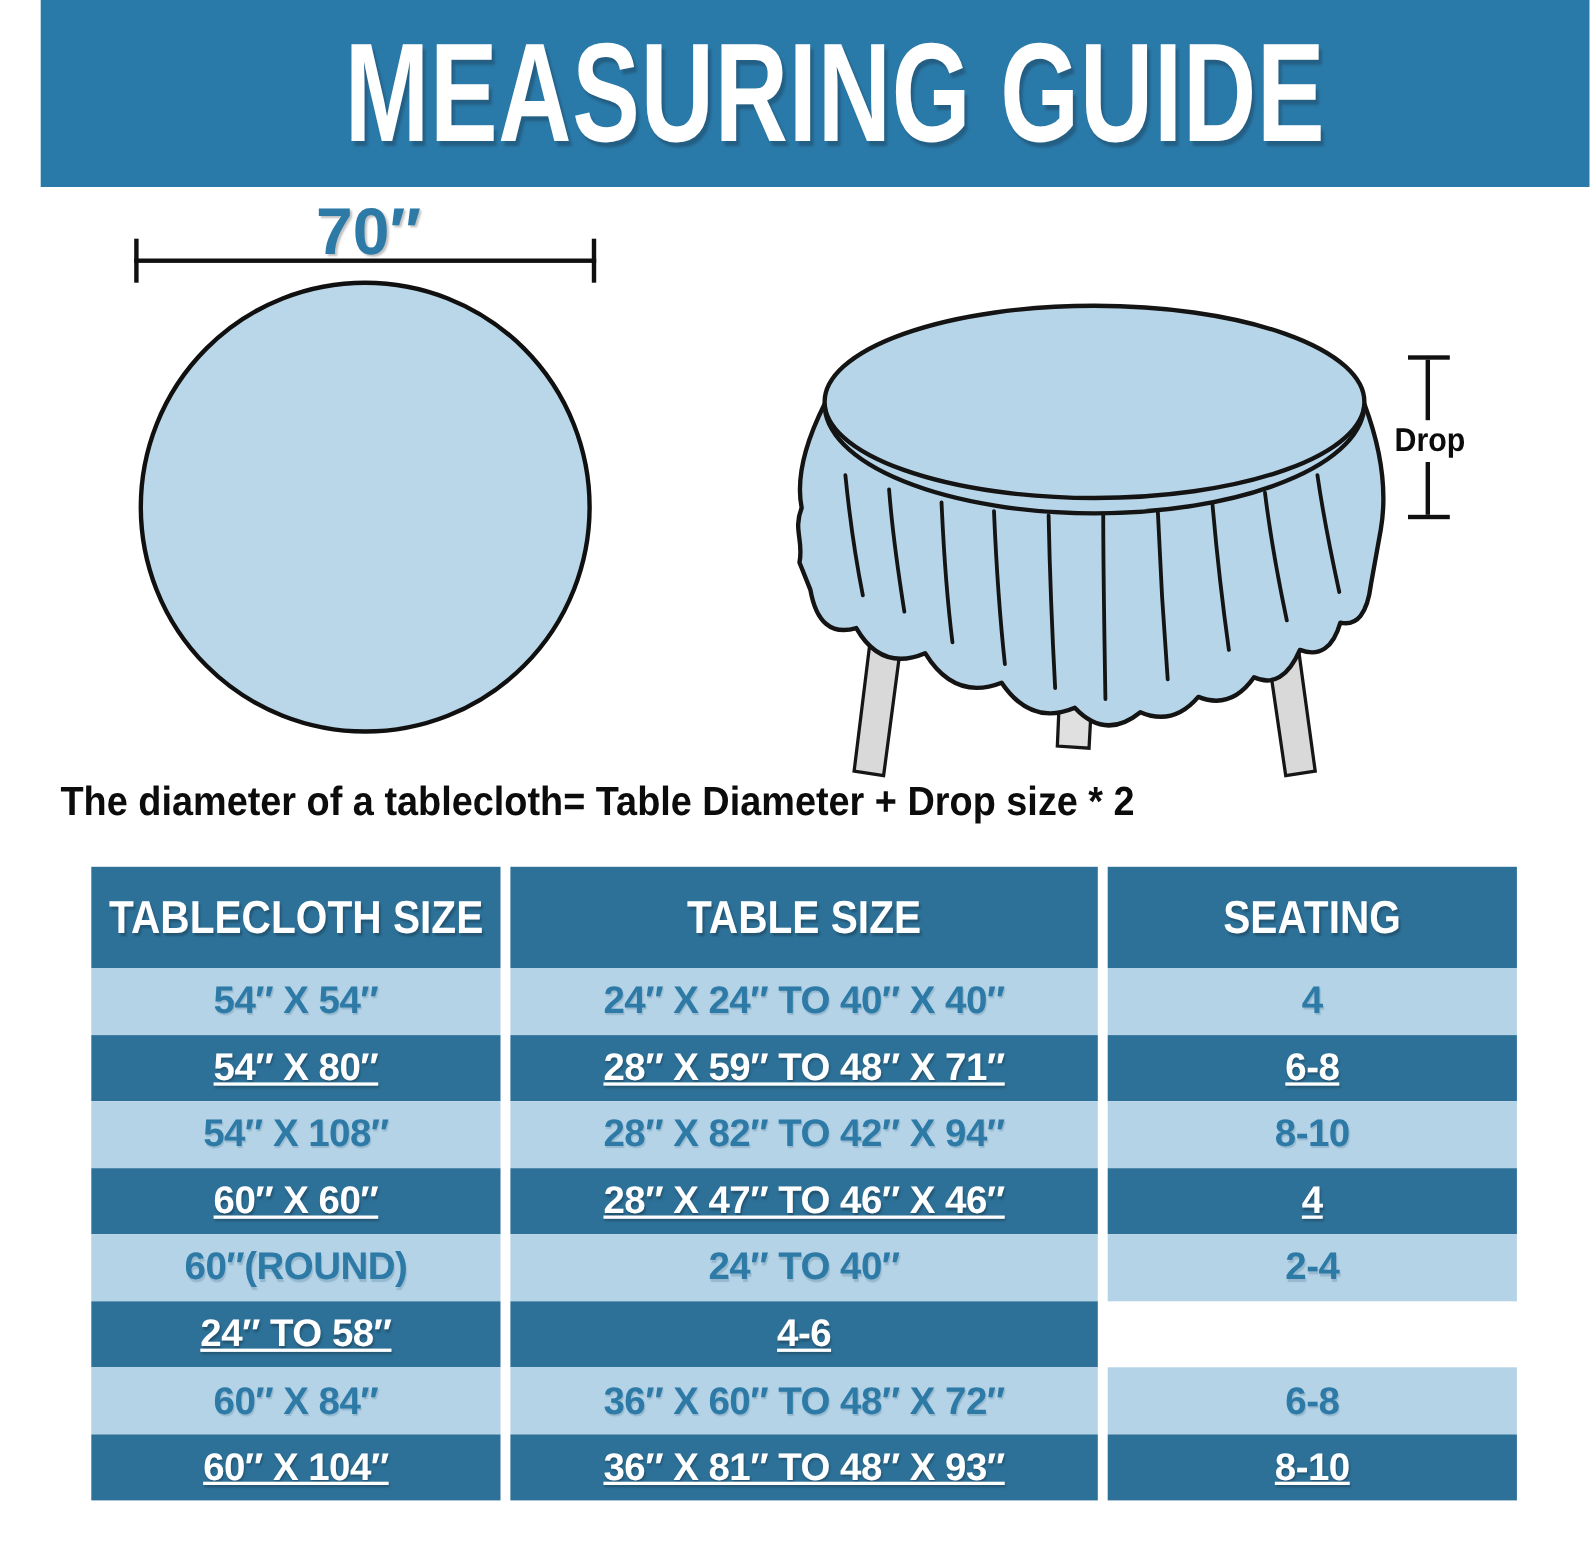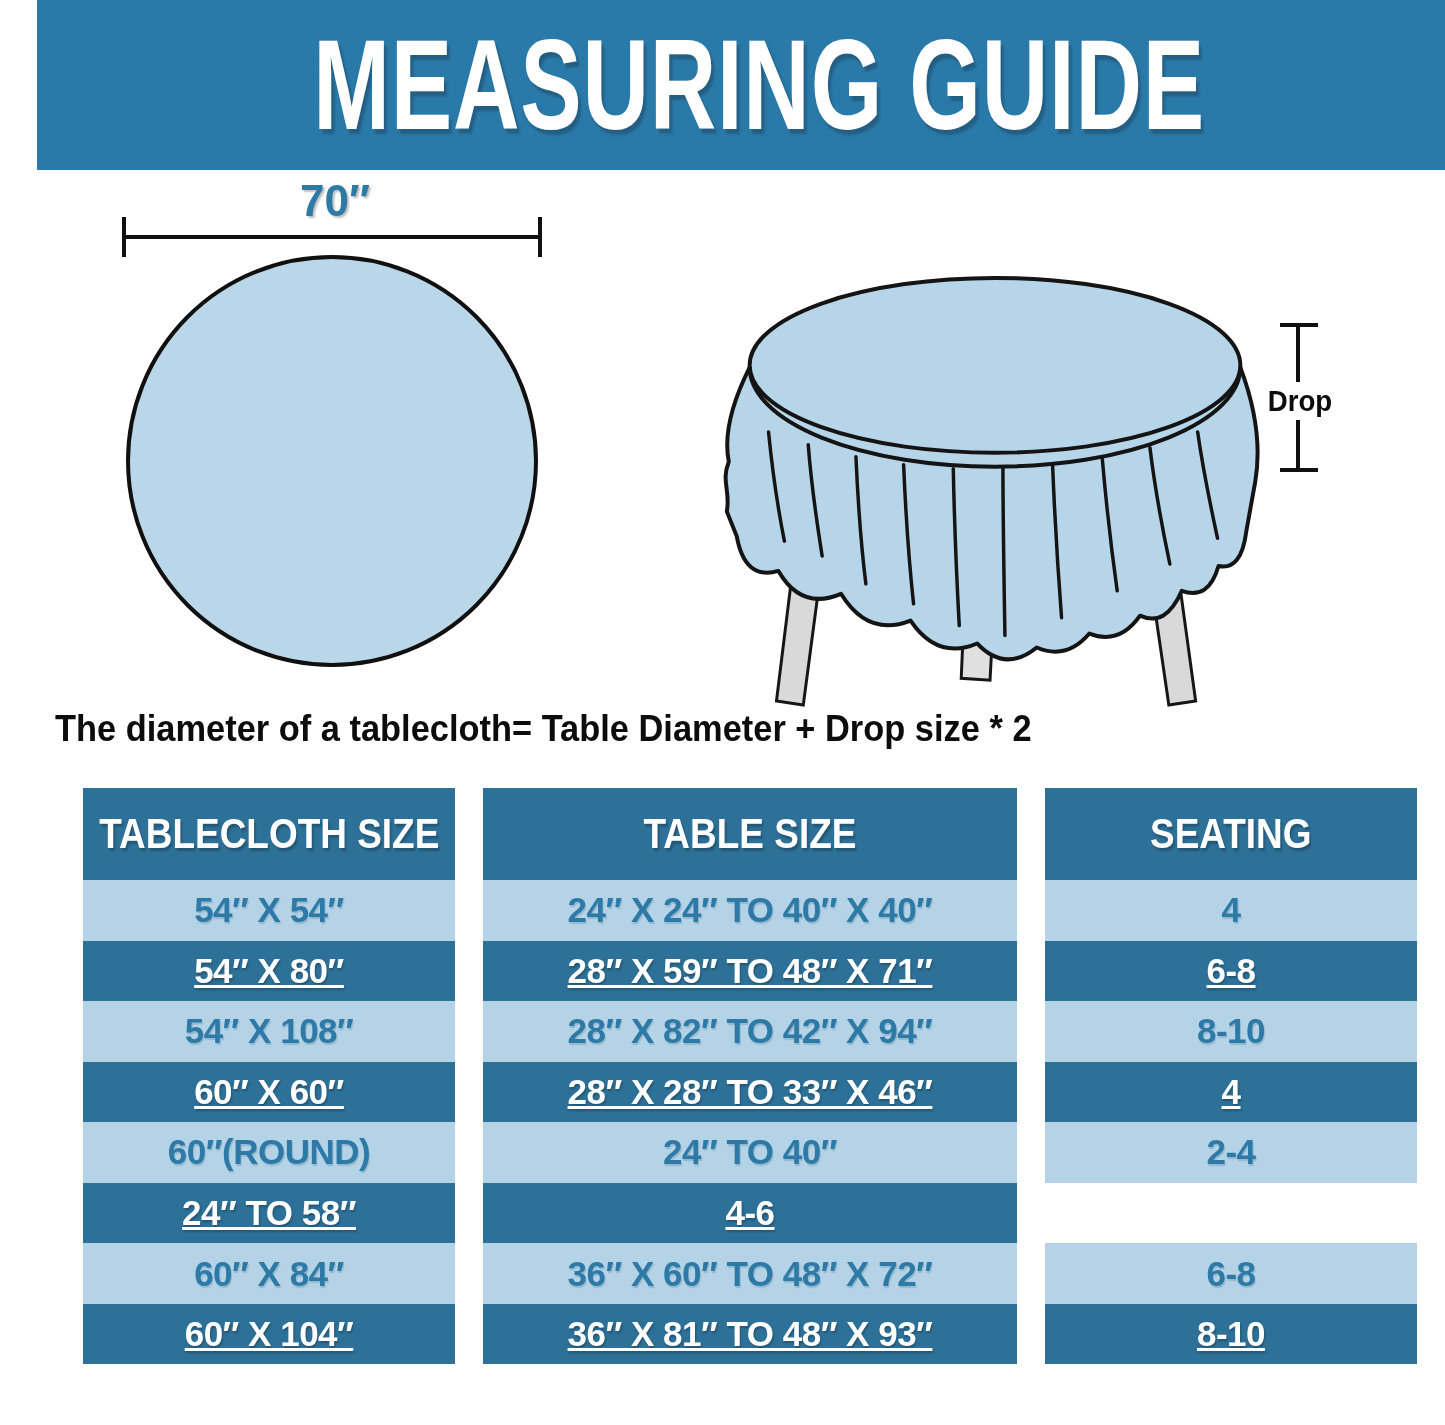--- a/index.html
+++ b/index.html
@@ -20,21 +20,21 @@
     transform:scaleX(0.72);transform-origin:center;white-space:nowrap;
     text-shadow:4px 5px 3px rgba(25,50,70,0.38);
     letter-spacing:1px;
   }
   
   .dim-h-line{position:absolute;left:122px;top:235px;width:420px;height:4px;background:#101010;}
   .dim-tick{position:absolute;top:217px;width:4px;height:40px;background:#101010;}
   .tick-left{left:122px;} .tick-right{left:538px;}
   .diameter-label{
     position:absolute;left:235px;top:176px;width:200px;text-align:center;
-    font-size:44px;font-weight:bold;color:var(--teal,#2e7fae);
+    font-size:60px;font-weight:bold;color:var(--teal,#2e7fae);
     text-shadow:2px 2px 2px rgba(0,0,0,0.25);white-space:nowrap;
   }
   .circle{
     position:absolute;left:126px;top:255px;width:412px;height:412px;
     box-sizing:border-box;border:4px solid #101010;border-radius:50%;
     background:#bad7e9;
   }
   .cloth-svg{position:absolute;left:705px;top:268px;width:580px;height:447px;}
   .drop-bar{position:absolute;left:1280px;width:38px;height:4px;background:#101010;}
   .drop-bar-top{top:323px;} .drop-bar-bottom{top:468px;}
@@ -47,21 +47,21 @@
   }
   
   .formula{
     position:absolute;left:55px;top:708px;
     font-size:37px;font-weight:bold;color:#0c0c0c;white-space:nowrap;
     transform:scaleX(0.93);transform-origin:left center;
   }
   
   .size-table{position:absolute;left:83px;top:788px;width:1302px;}
   .thead,.trow{
-    display:grid;grid-template-columns:372px 534px 372px;column-gap:28px;
+    display:grid;grid-template-columns:372px 534px 372px;column-gap:9px;
   }
   .thead .tcell{
     height:92px;background:var(--dark,#2d7198);color:#ffffff;
     font-size:42px;
   }
   .tcell{
     display:flex;align-items:center;justify-content:center;
     font-weight:bold;white-space:nowrap;
   }
   .thead .tcell span{display:inline-block;transform:scaleX(0.88);
@@ -166,21 +166,21 @@
         <div class="tcell col1">28″ X 59″ TO 48″ X 71″</div>
         <div class="tcell col2">6-8</div>
       </div>
       <div class="trow light">
         <div class="tcell col0">54″ X 108″</div>
         <div class="tcell col1">28″ X 82″ TO 42″ X 94″</div>
         <div class="tcell col2">8-10</div>
       </div>
       <div class="trow dark">
         <div class="tcell col0">60″ X 60″</div>
-        <div class="tcell col1">28″ X 28″ TO 33″ X 46″</div>
+        <div class="tcell col1">28″ X 47″ TO 46″ X 46″</div>
         <div class="tcell col2">4</div>
       </div>
       <div class="trow light">
         <div class="tcell col0">60″(ROUND)</div>
         <div class="tcell col1">24″ TO 40″</div>
         <div class="tcell col2">2-4</div>
       </div>
       <div class="trow dark">
         <div class="tcell col1">24″ TO 58″</div>
         <div class="tcell col2">4-6</div>

